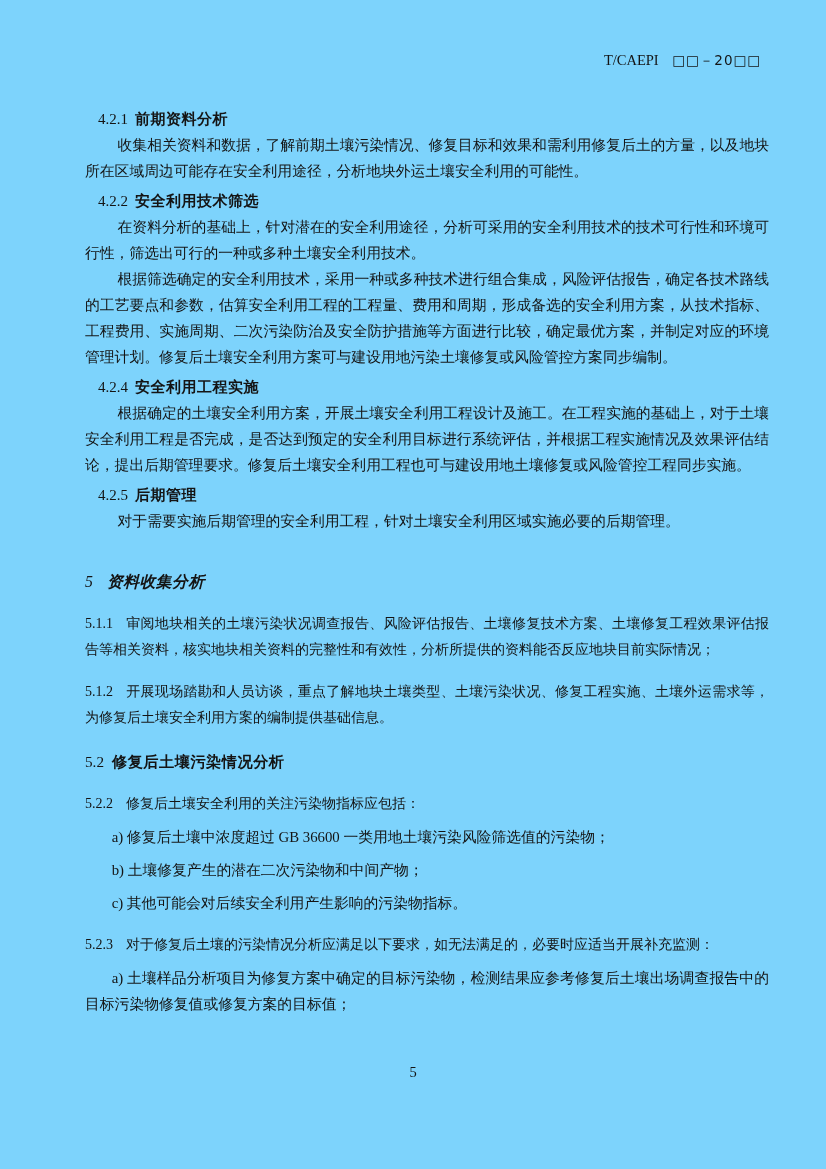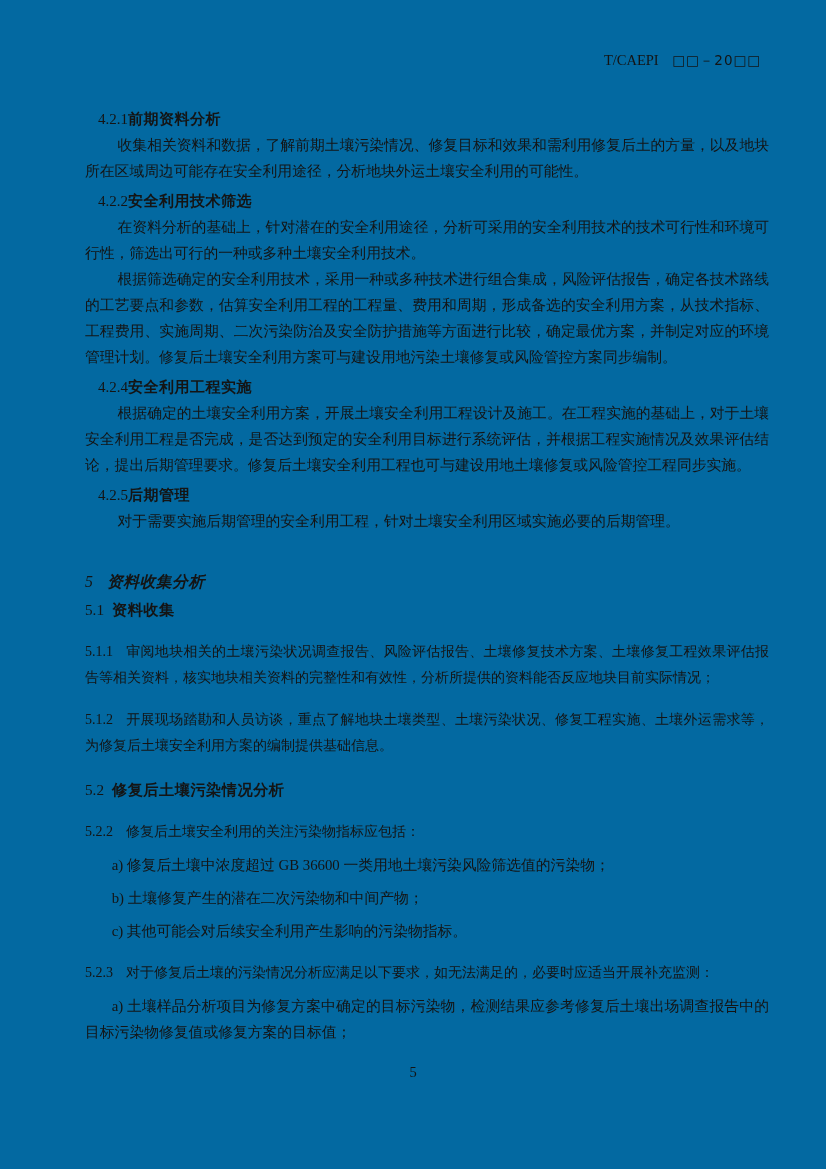--- a/index.html
+++ b/index.html
@@ -1,21 +1,21 @@
 <!DOCTYPE html>
 <html><head>
 <meta charset="utf-8">
 <style>
   html, body { margin: 0; padding: 0; background: #e8e8e8; }
   .page {
     position: relative;
     width: 826px;
     height: 1169px;
     margin: 0 auto;
-    background: #0369a1;
+    background: #7dd3fc;
     font-family: "Liberation Serif", "DejaVu Serif", serif;
     color: #141414;
     overflow: hidden;
   }
   .content {
     position: absolute;
     left: 85px;
     top: 0;
     width: 684px;
   }
@@ -32,21 +32,21 @@
     margin-left: 10px;
     letter-spacing: 1px;
   }
   .h42 {
     margin: 4px 0 0 13px;
     font-size: 15px;
     line-height: 26px;
     font-weight: normal;
   }
   .h42.first { margin-top: 36px; }
-  .hnum { }
+  .hnum { margin-right: 7px; }
   .httl {
     font-family: "Liberation Sans", "DejaVu Sans", sans-serif;
     font-weight: bold;
     letter-spacing: 0.5px;
     margin-top: 45px;
   }
   p.para {
     margin: 0;
     font-size: 14.8px;
     line-height: 26px;
@@ -122,23 +122,20 @@
 
     <div class="h42">
       <span class="hnum">4.2.5</span><span class="httl">后期管理</span>
     </div>
     <p class="para">对于需要实施后期管理的安全利用工程，针对土壤安全利用区域实施必要的后期管理。</p>
 
     <div class="h5main">
       <span class="hnum">5</span><span class="httl">资料收集分析</span>
     </div>
 
-    <div class="hsub">
-      <span class="hnum">5.1</span><span class="httl">资料收集</span>
-    </div>
 
     <p class="clause">
       <span class="cnum">5.1.1</span><span>审阅地块相关的土壤污染状况调查报告、风险评估报告、土壤修复技术方案、土壤修复工程效果评估报告等相关资料，核实地块相关资料的完整性和有效性，分析所提供的资料能否反应地块目前实际情况；</span>
     </p>
 
     <p class="clause">
       <span class="cnum">5.1.2</span><span>开展现场踏勘和人员访谈，重点了解地块土壤类型、土壤污染状况、修复工程实施、土壤外运需求等，为修复后土壤安全利用方案的编制提供基础信息。</span>
     </p>
 
     <div class="hsub gap">

